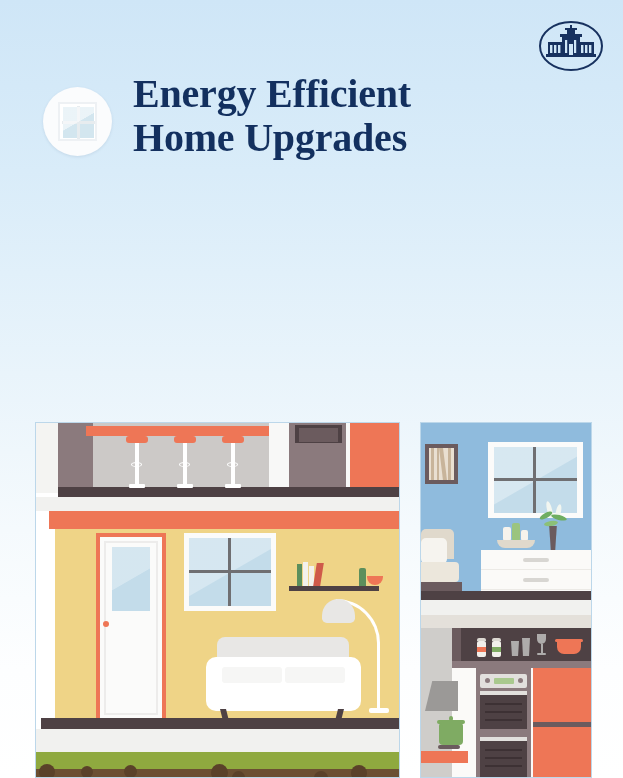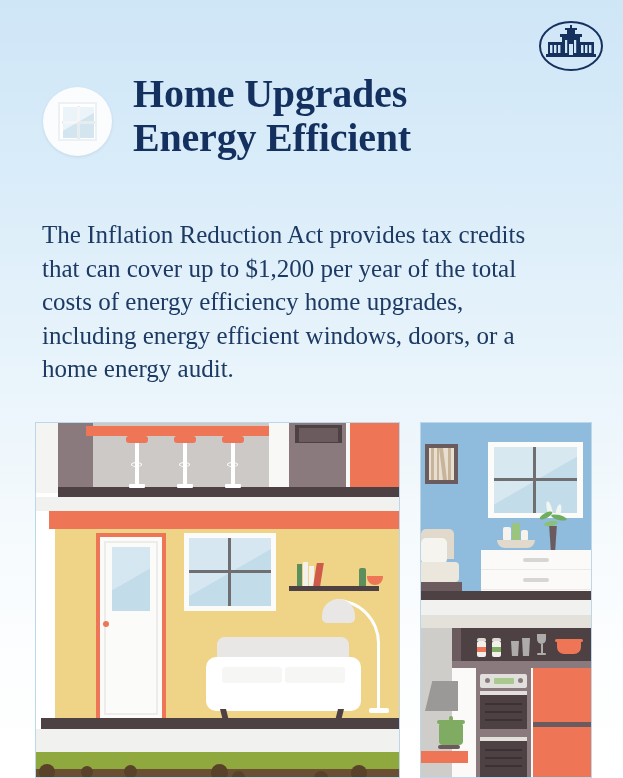--- a/index.html
+++ b/index.html
@@ -256,25 +256,24 @@
       <div class="badge-pane bp2"></div>
       <div class="badge-pane bp3"></div>
       <div class="badge-pane bp4"></div>
       <div class="badge-mull-v"></div>
       <div class="badge-mull-h"></div>
       <div class="badge-gloss"></div>
     </div>
   </div>
 
   <div class="title">
+    <div>Energy Efficient</div>
     <div>Home Upgrades</div>
-    <div>Energy Efficient</div>
   </div>
 
-  <p class="body-copy">The Inflation Reduction Act provides tax credits that can cover up to $1,200 per year of the total costs of energy efficiency home upgrades, including energy efficient windows, doors, or a home energy audit.</p>
 
   <div class="panel panel-left">
 
     <div class="abs L-upper-bg"></div>
     <div class="abs L-up-left"></div>
     <div class="abs L-up-mid"></div>
     <div class="abs L-up-counter"></div>
     <div class="abs L-up-white"></div>
     <div class="abs L-up-grey2"></div>
     <div class="abs L-up-frame"></div>

